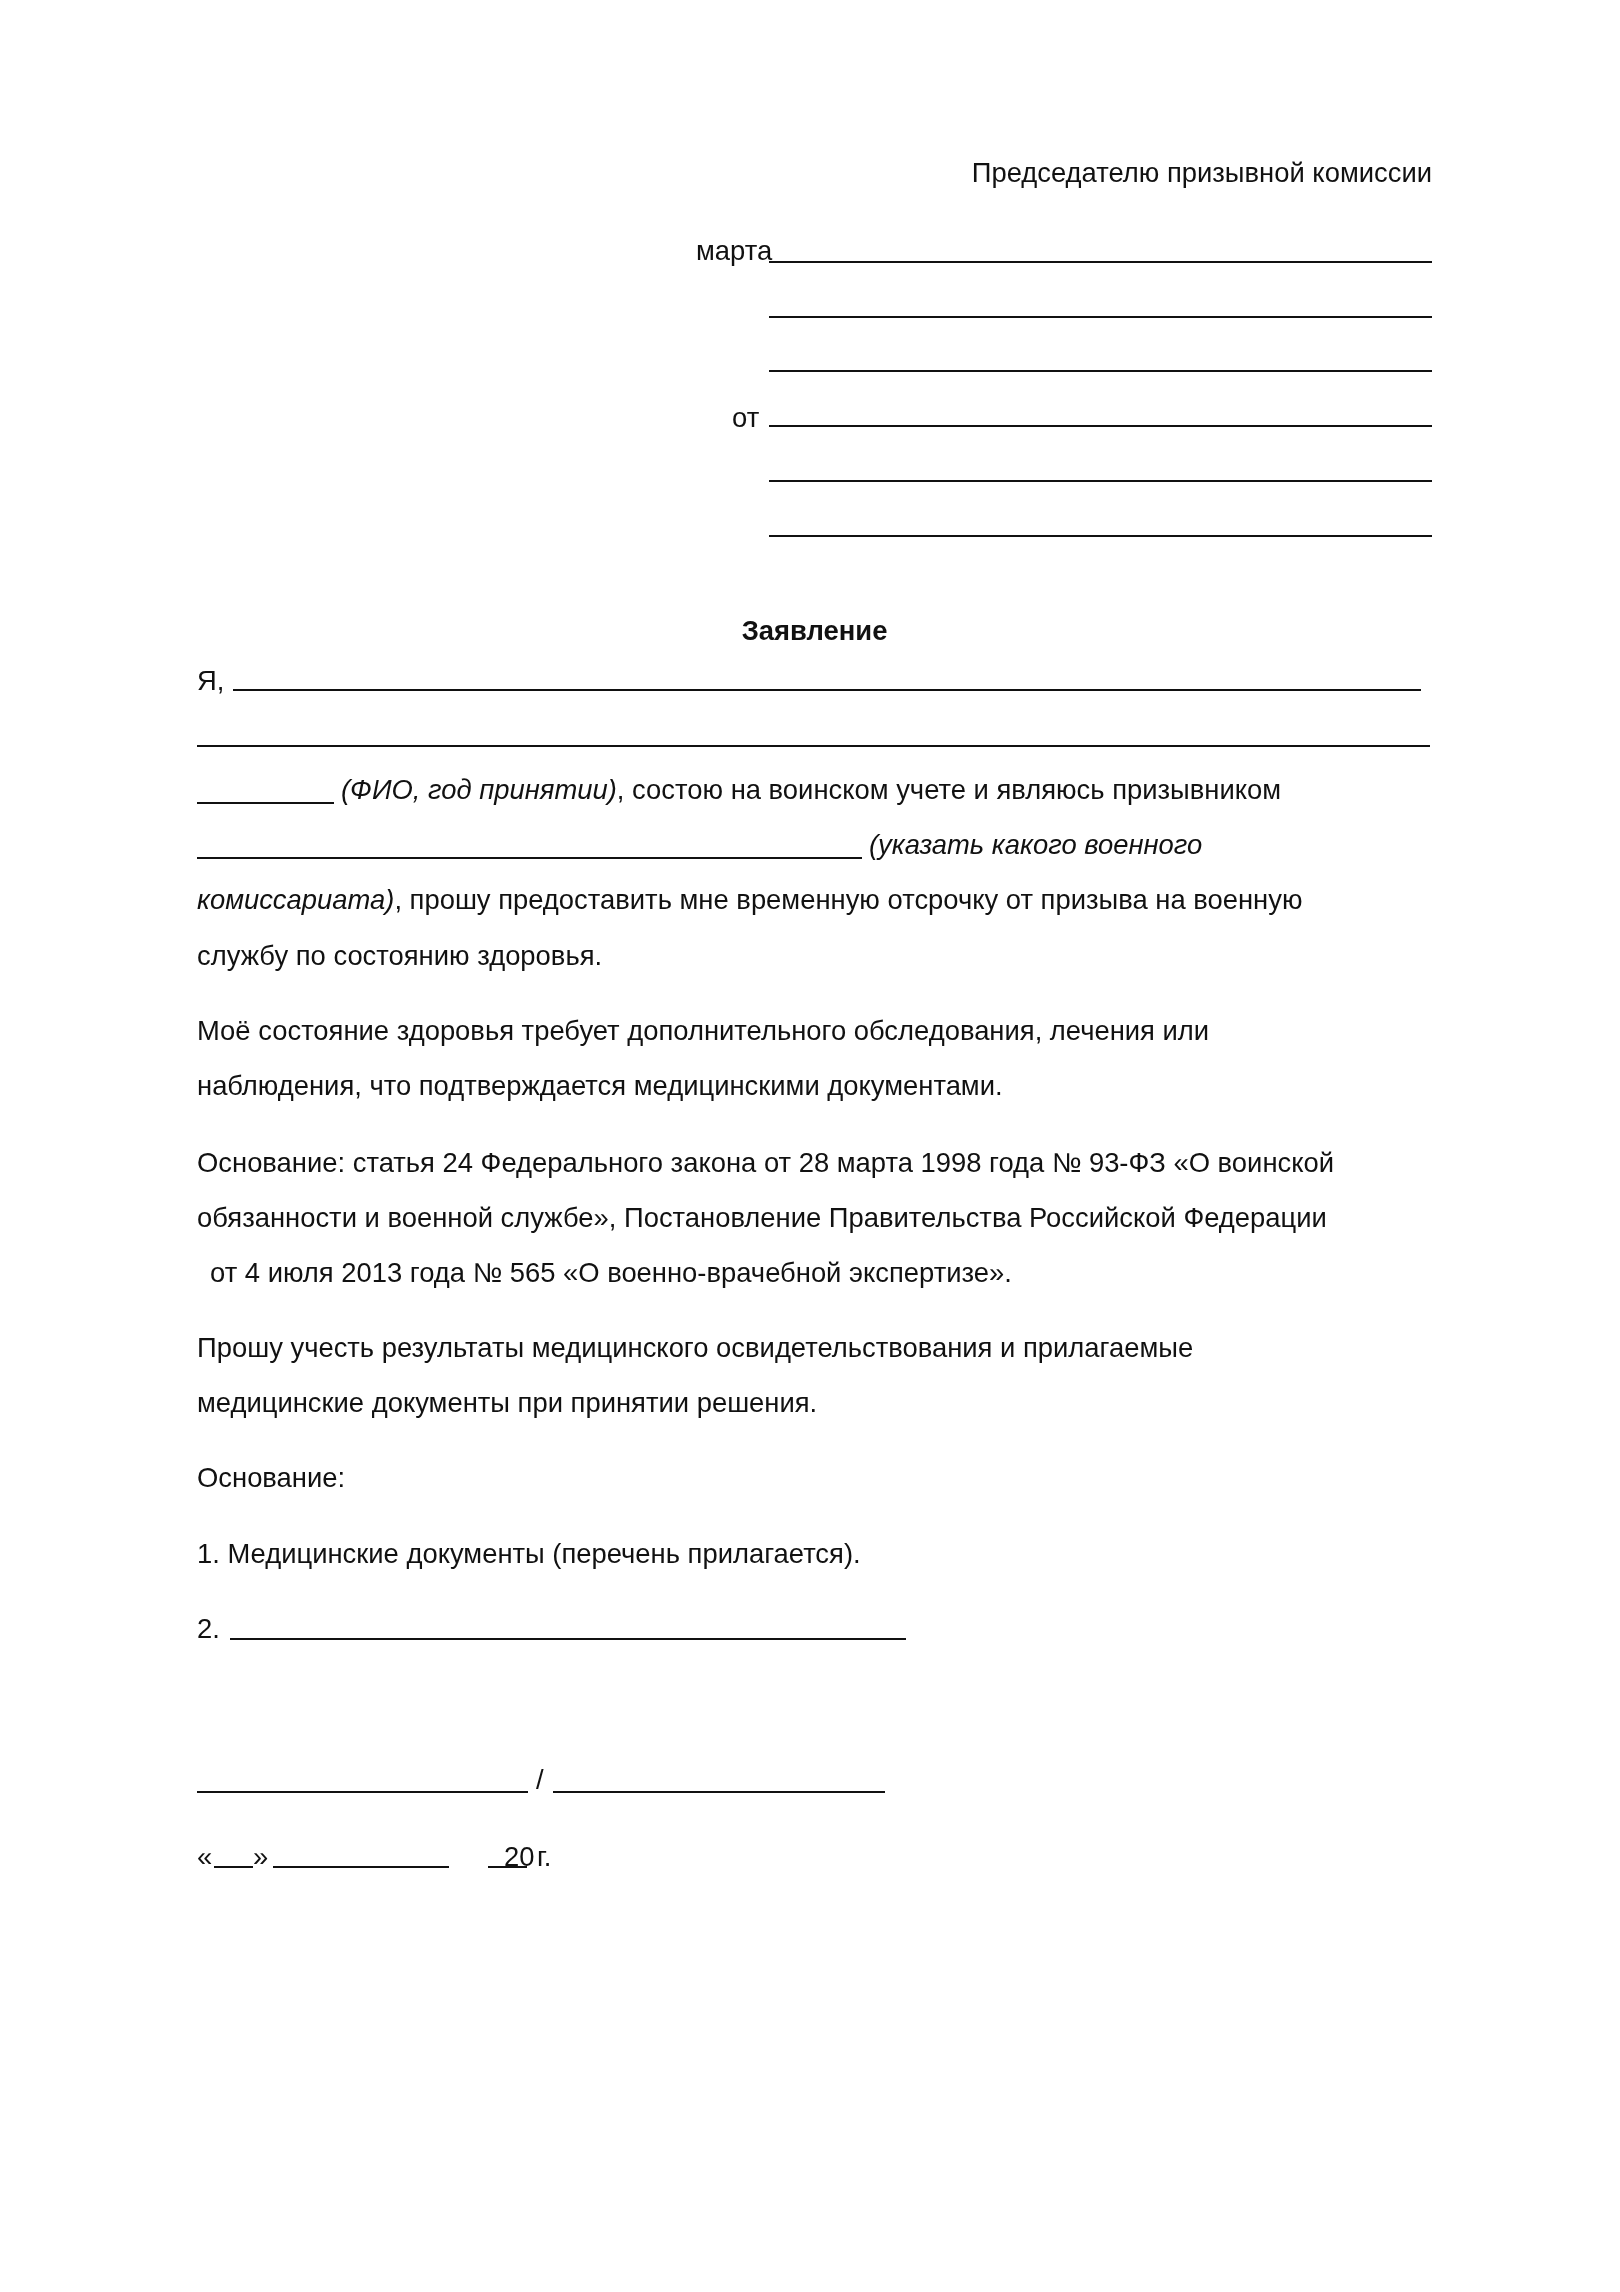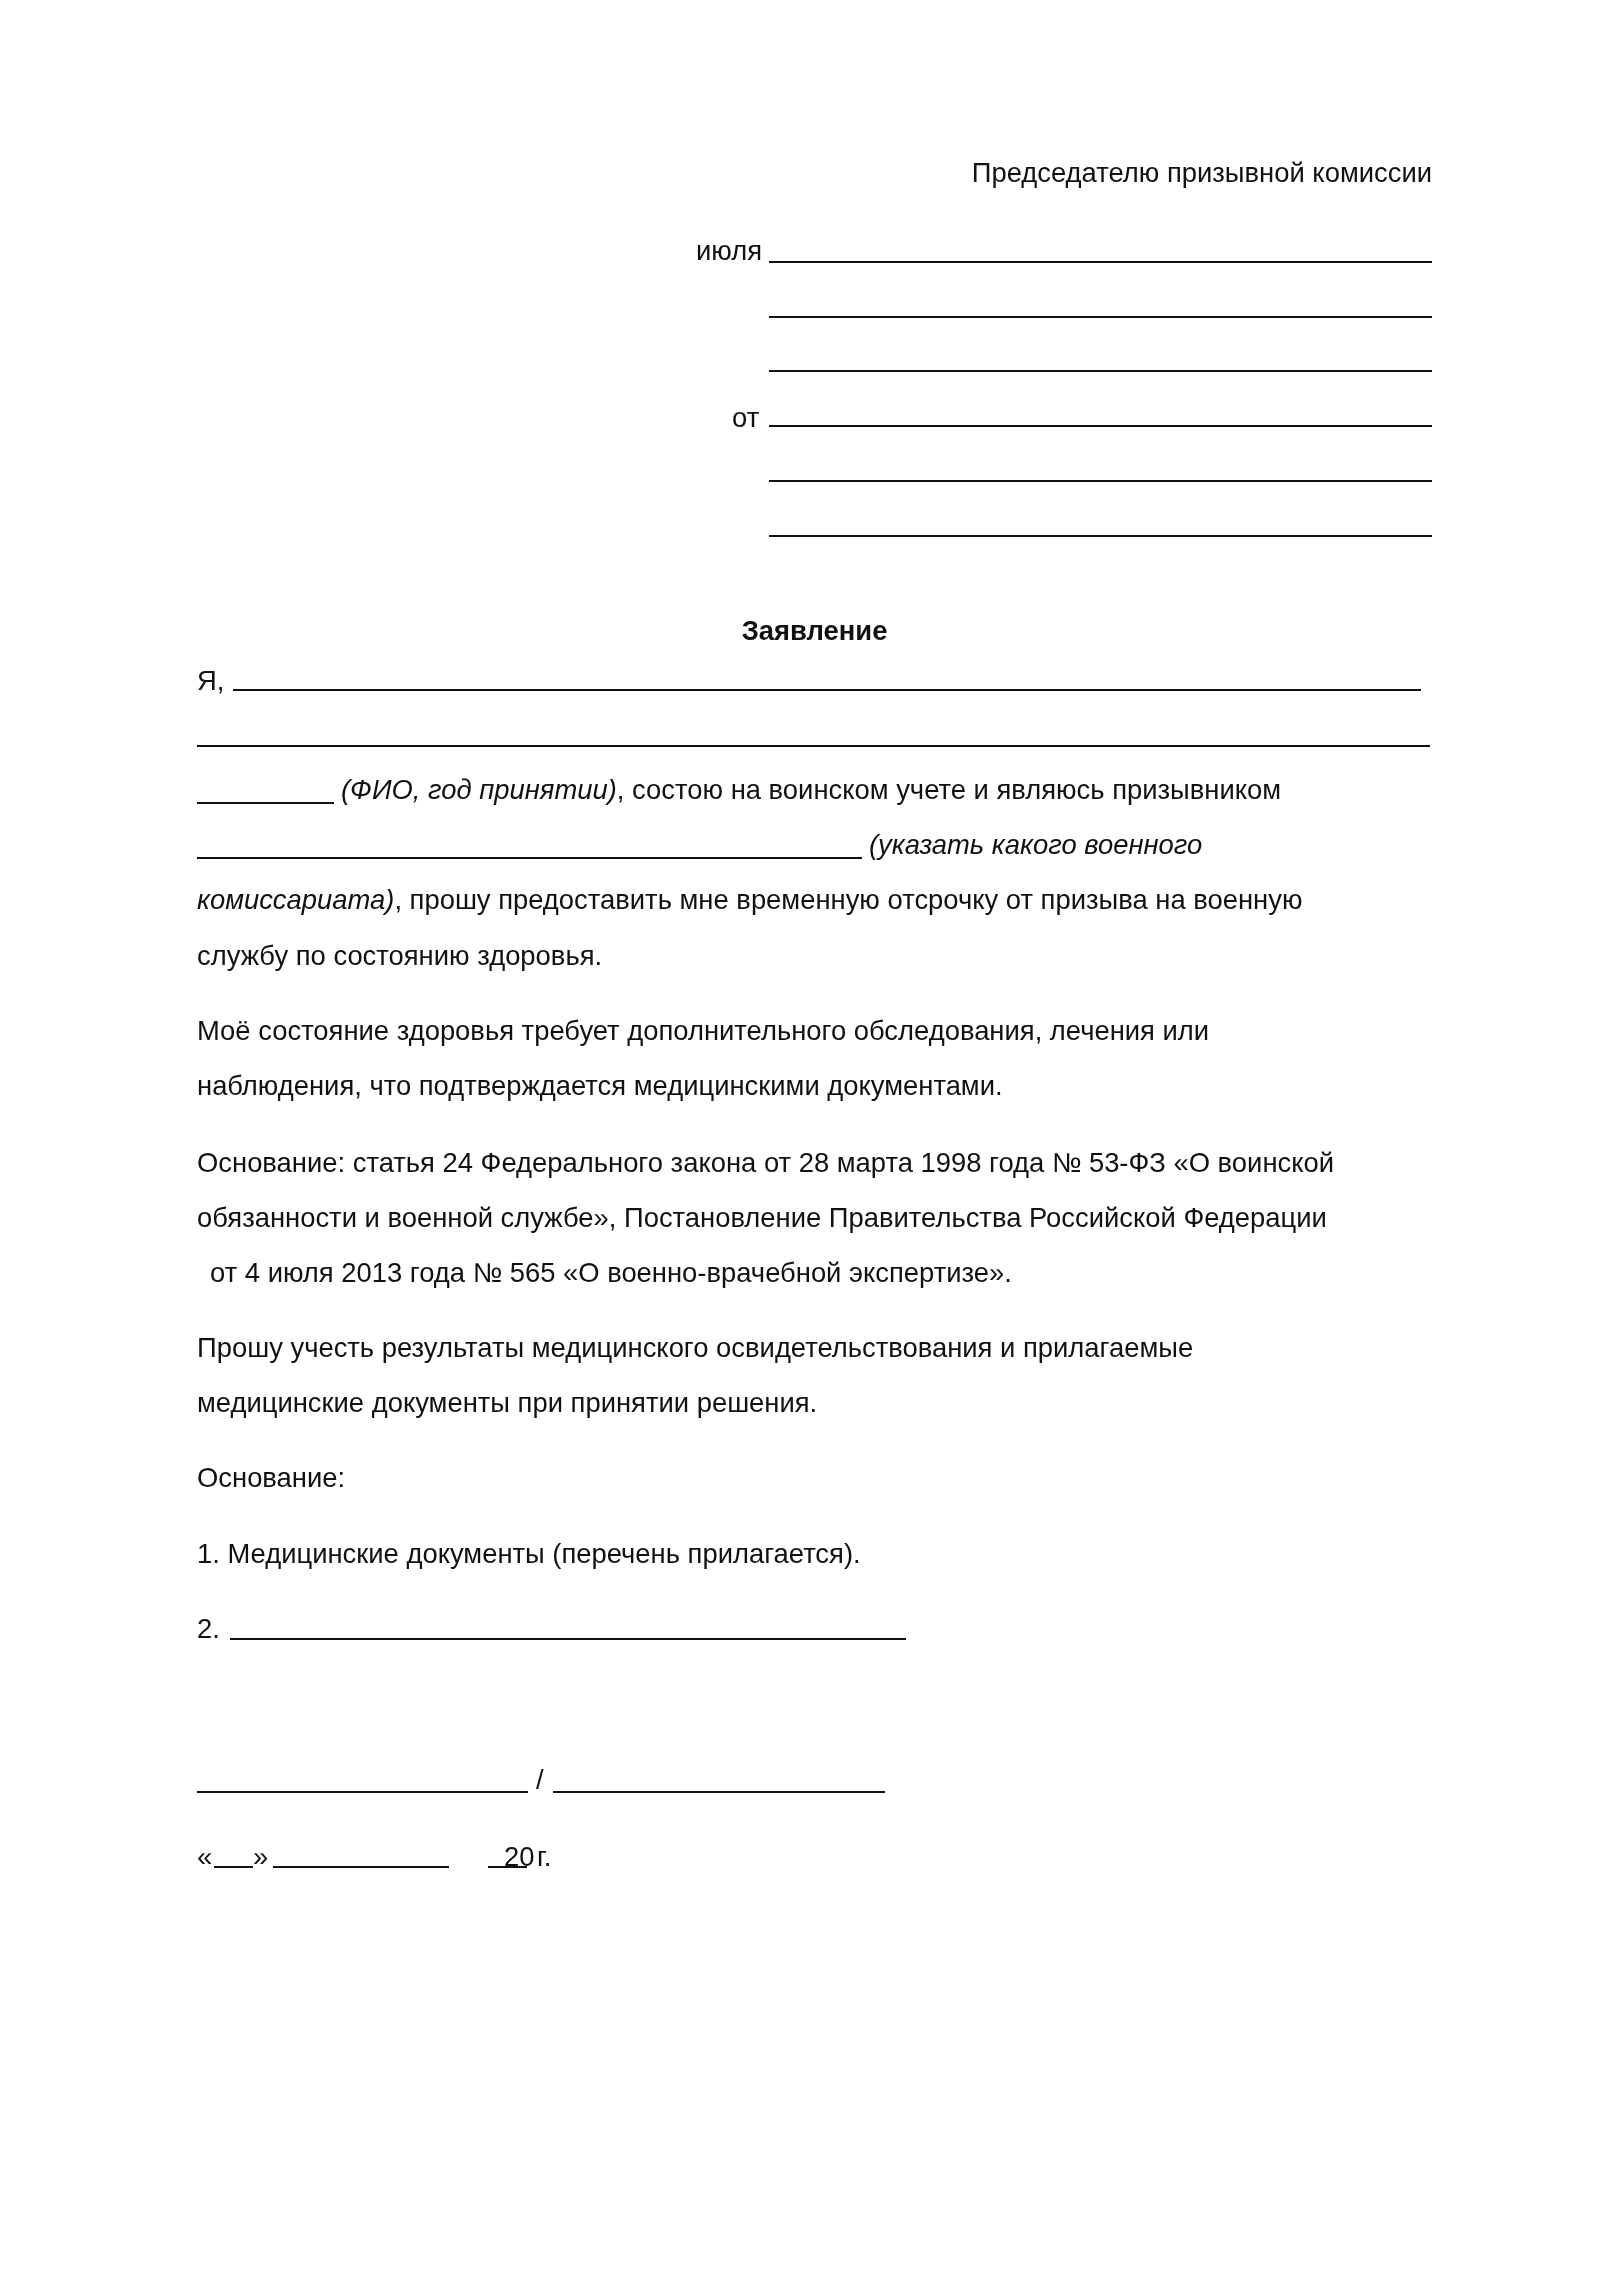--- a/index.html
+++ b/index.html
@@ -8,21 +8,21 @@
   .abs { position:absolute; white-space:nowrap; line-height:1; }
   .line { position:absolute; height:0; border-top:2px solid #111111; }
   i { font-style:italic; }
   .bold { font-weight:bold; }
 </style>
 </head>
 <body>
 
 <div class="abs" style="right:188px; top:159px;">Председателю призывной комиссии</div>
 
-<div class="abs" style="left:696px; top:237px;">июля</div>
+<div class="abs" style="left:696px; top:237px;">марта</div>
 <div class="line" style="left:769px; width:663px; top:261px;"></div>
 <div class="line" style="left:769px; width:663px; top:316px;"></div>
 <div class="line" style="left:769px; width:663px; top:370px;"></div>
 
 <div class="abs" style="left:732px; top:404px;">от</div>
 <div class="line" style="left:769px; width:663px; top:425px;"></div>
 <div class="line" style="left:769px; width:663px; top:480px;"></div>
 <div class="line" style="left:769px; width:663px; top:535px;"></div>
 
 <div class="abs bold" style="left:0; width:1629px; text-align:center; top:617px;">Заявление</div>
@@ -40,21 +40,21 @@
 <div class="abs" style="left:869px; top:831px;"><i>(указать какого военного</i></div>
 
 <div class="abs" style="left:197px; top:886px;">
   <i>комиссариата)</i><span>, прошу предоставить мне временную отсрочку от призыва на военную</span>
 </div>
 <div class="abs" style="left:197px; top:942px;">службу по состоянию здоровья.</div>
 
 <div class="abs" style="left:197px; top:1017px;">Моё состояние здоровья требует дополнительного обследования, лечения или</div>
 <div class="abs" style="left:197px; top:1072px;text-align:center;">наблюдения, что подтверждается медицинскими документами.</div>
 
-<div class="abs" style="left:197px; top:1149px;">Основание: статья 24 Федерального закона от 28 марта 1998 года № 53-ФЗ «О воинской</div>
+<div class="abs" style="left:197px; top:1149px;">Основание: статья 24 Федерального закона от 28 марта 1998 года № 93-ФЗ «О воинской</div>
 <div class="abs" style="left:197px; top:1204px;">обязанности и военной службе», Постановление Правительства Российской Федерации</div>
 <div class="abs" style="left:210px; top:1259px;">от 4 июля 2013 года № 565 «О военно-врачебной экспертизе».</div>
 
 <div class="abs" style="left:197px; top:1334px;text-align:right;">Прошу учесть результаты медицинского освидетельствования и прилагаемые</div>
 <div class="abs" style="left:197px; top:1389px;">медицинские документы при принятии решения.</div>
 
 <div class="abs" style="left:197px; top:1464px;">Основание:</div>
 <div class="abs" style="left:197px; top:1540px;">1. Медицинские документы (перечень прилагается).</div>
 <div class="abs" style="left:197px; top:1615px;">2.</div>
 <div class="line" style="left:230px; width:676px; top:1638px;"></div>

